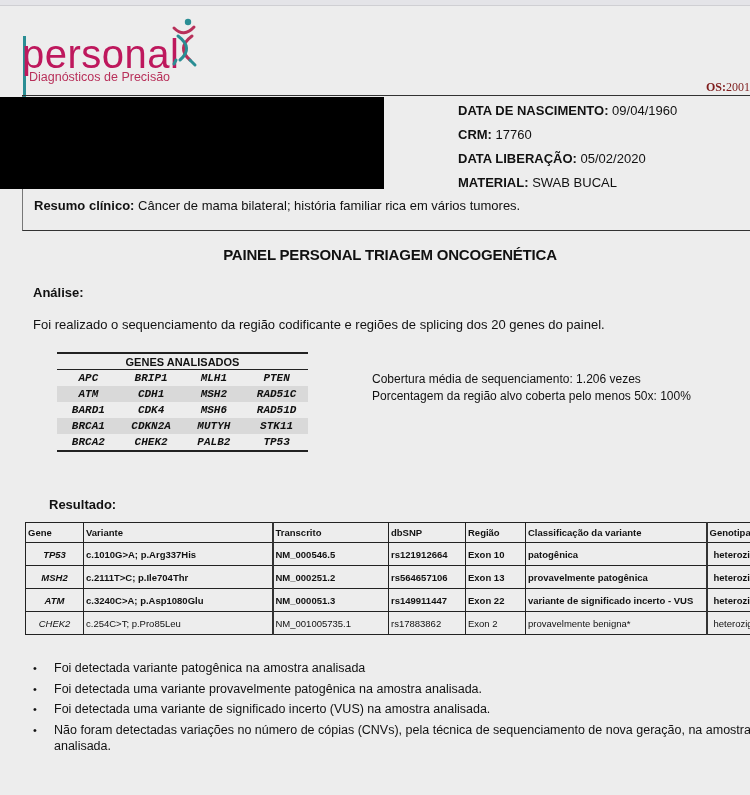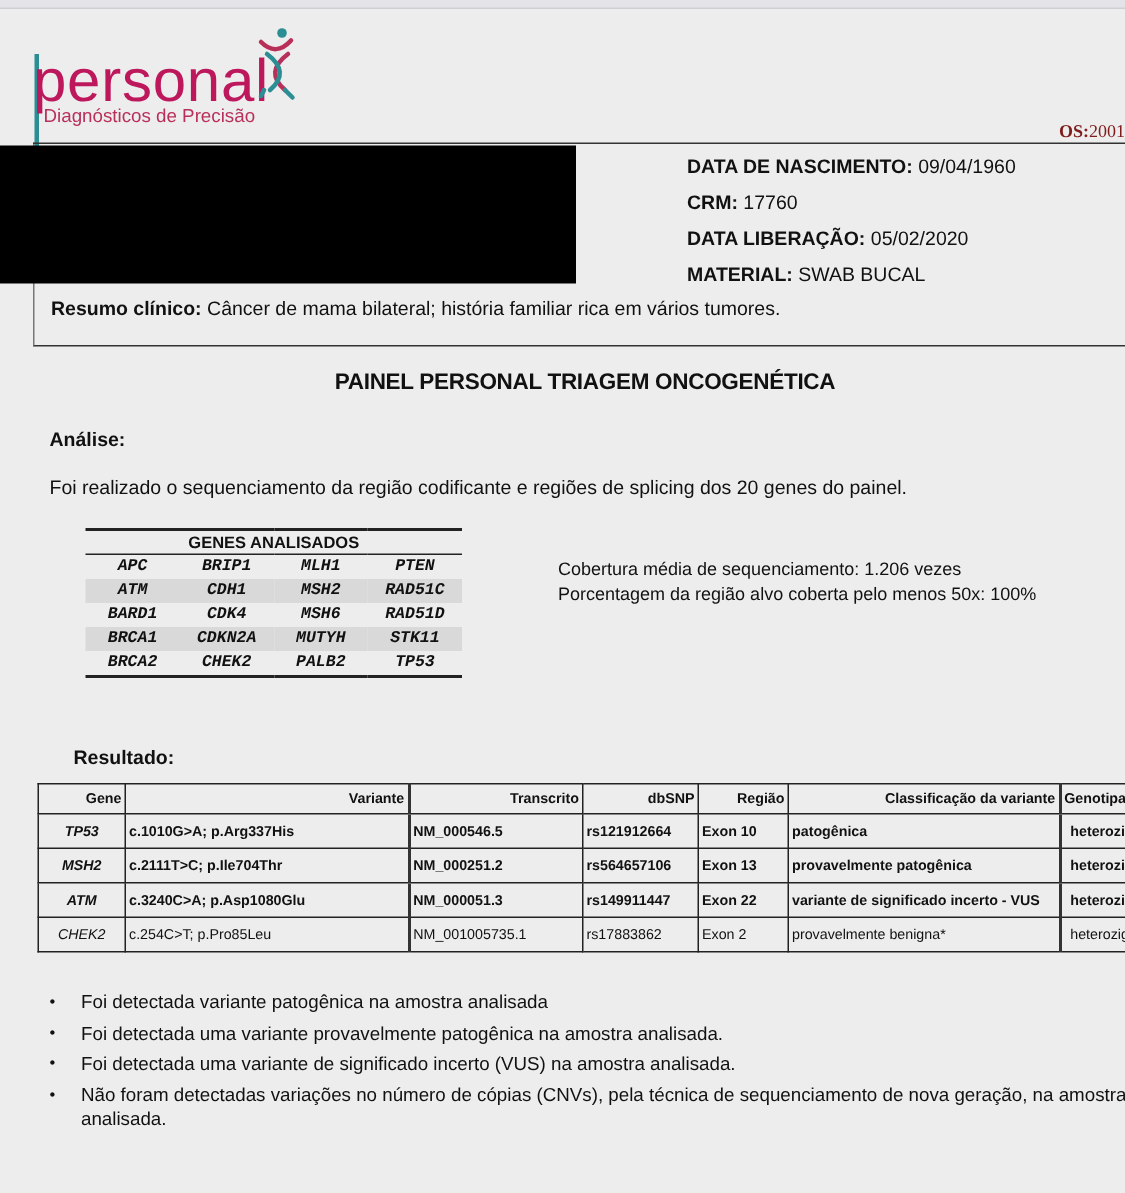--- a/index.html
+++ b/index.html
@@ -77,21 +77,21 @@
   .resultado-h { position: absolute; left: 33px; top: 497px; font-size: 13px; font-weight: bold; margin-left: 16px; }
 
   
   .results {
     position: absolute; left: 25px; top: 522px; width: 740px;
     border-collapse: collapse; font-size: 10px; table-layout: fixed;
   }
   .results th, .results td {
     border: 1px solid #222; height: 22px; padding: 0 2px; white-space: nowrap; overflow: hidden;
   }
-  .results th { height: 19px; font-weight: bold; text-align: right; font-size: 9.5px; }
+  .results th { height: 19px; font-weight: bold; text-align: left; font-size: 9.5px; }
   .results td { font-weight: bold; font-size: 9.5px; }
   .results td.gene { font-style: italic; text-align: center; }
   .results tr.plain td { font-weight: normal; }
   .results td.geno { padding-left: 6px; }
   .results .thick-l { border-left: 2px solid #333; }
 
   .bullets { position: absolute; left: 30px; top: 660px; width: 730px; font-size: 12.5px; }
   .bullets .item { position: relative; padding-left: 24px; line-height: 16px; margin-bottom: 4.5px; }
   .bullets .dot { position: absolute; left: 3px; top: 0; font-size: 11px; }
 </style>

